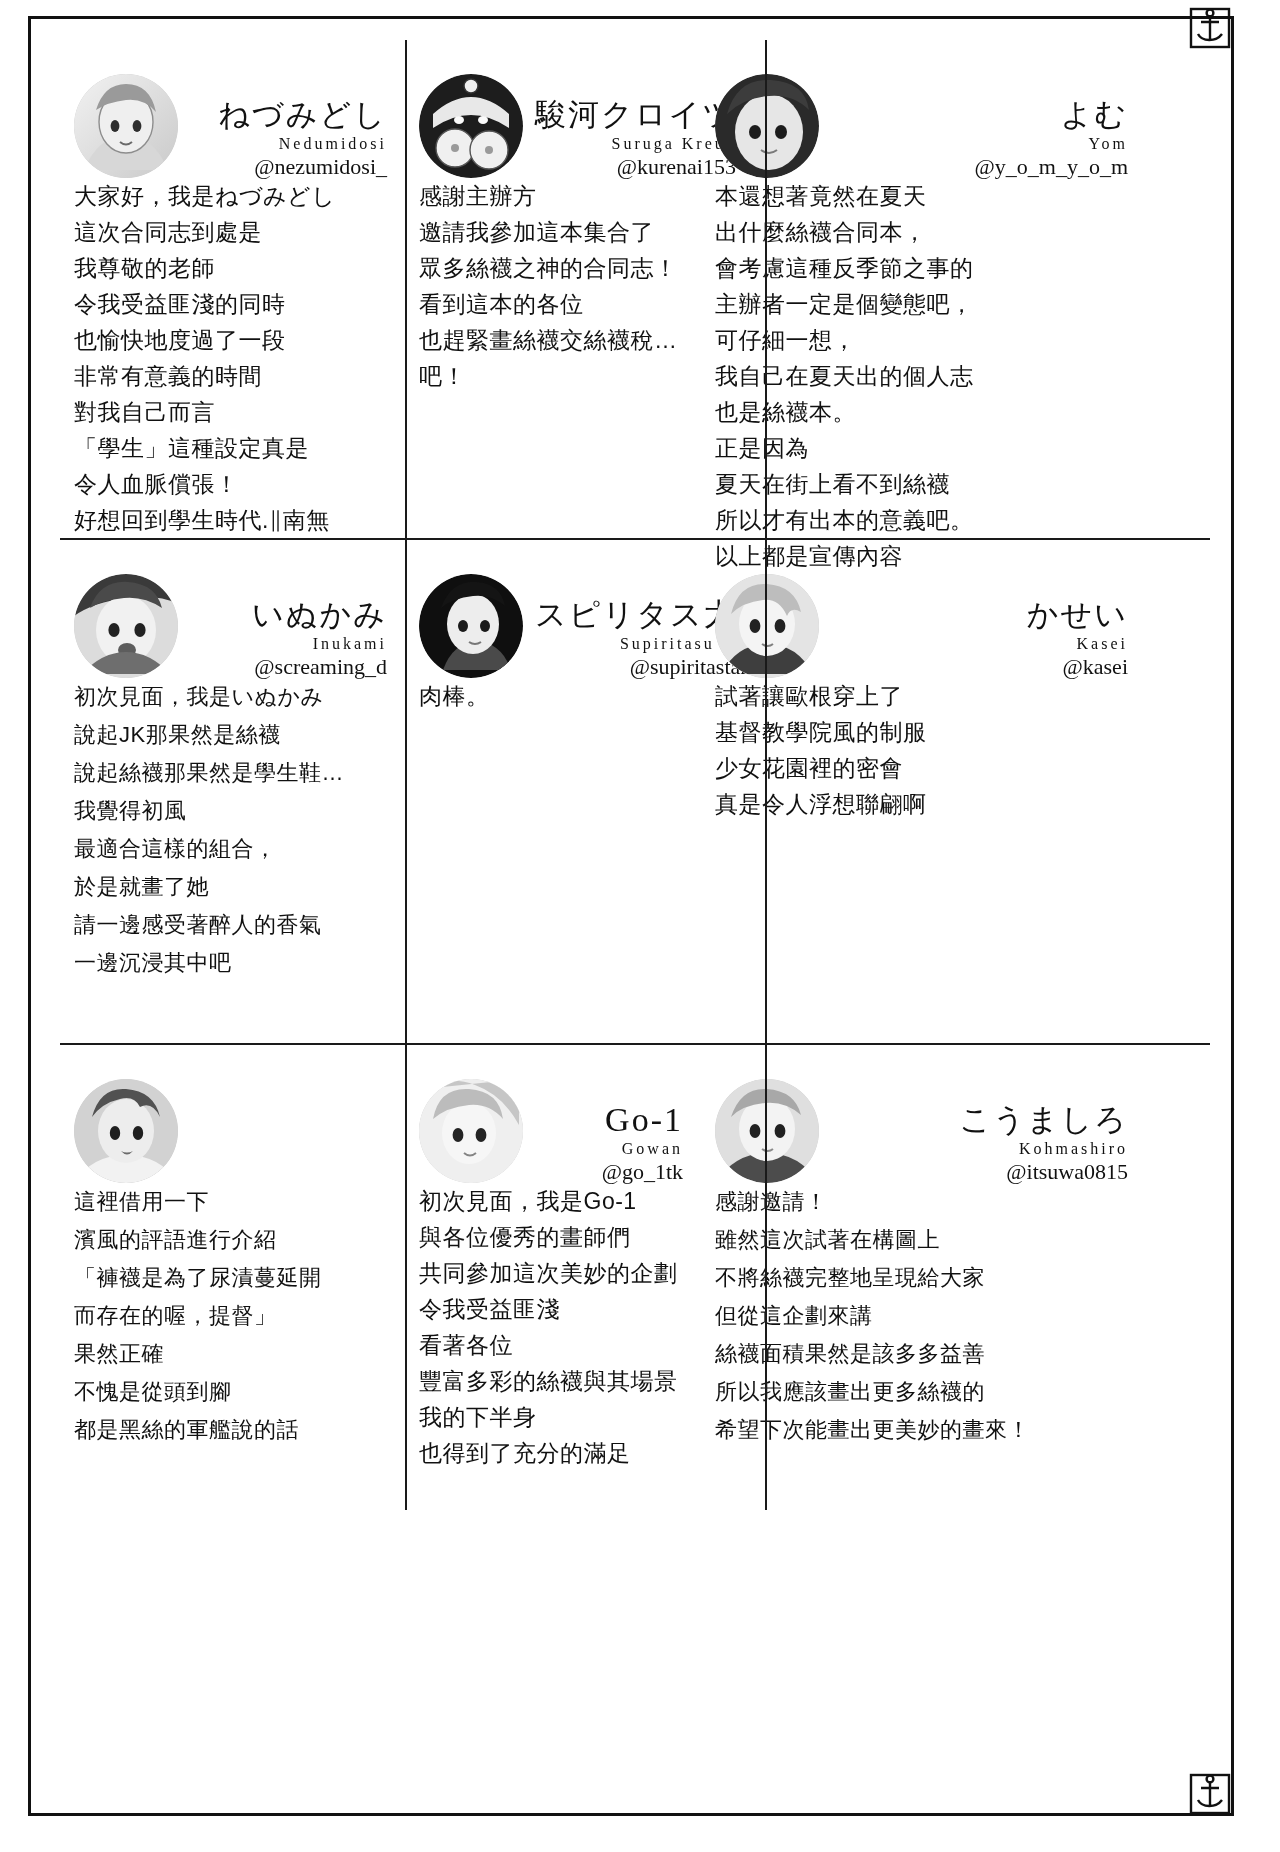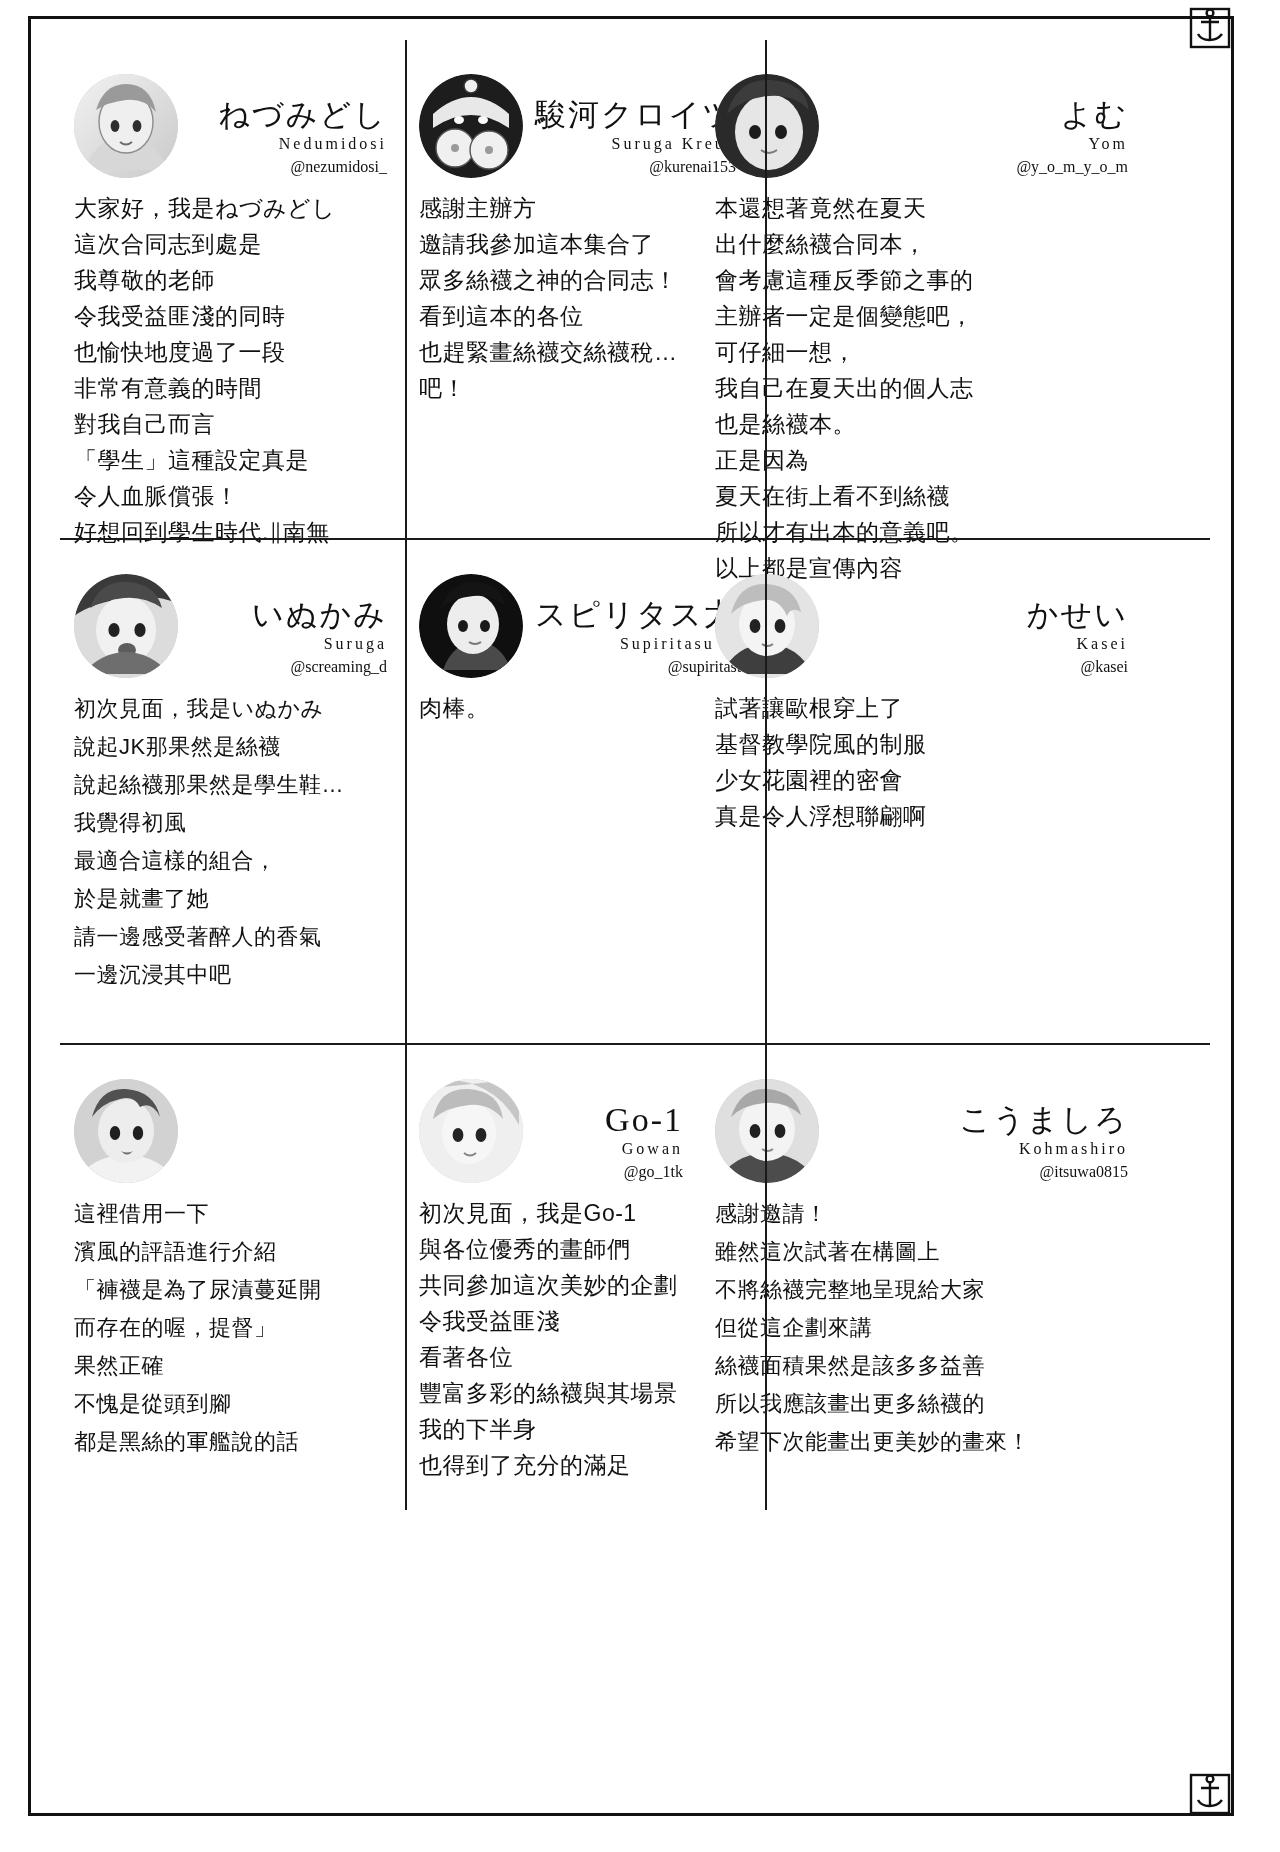--- a/index.html
+++ b/index.html
@@ -121,28 +121,27 @@
     letter-spacing: 2px;
     white-space: nowrap;
   }
   .name-rom {
     font-size: 16px;
     line-height: 22px;
     letter-spacing: 3px;
     font-family: "Liberation Serif", serif;
   }
   .name-handle {
-    font-size: 16px;
+    font-size: 22px;
     line-height: 23px;
     font-family: "Liberation Serif", serif;
   }
 
   
   .comment {
-    margin-top: 12px;
     font-size: 23px;
     line-height: 36px;
     letter-spacing: 0.5px;
     white-space: pre-line;
     font-family: "Liberation Sans", sans-serif;
   }
   .comment.small {
     font-size: 22px;
     line-height: 38px;
   }
@@ -315,21 +314,21 @@
                 <path d="M16 34 q10 -28 38 -26 q28 2 34 26 q-18 -12 -38 -10 q-22 2 -34 10z" fill="#4a4a4a"></path>
                 <ellipse cx="40" cy="56" rx="5.6" ry="7" fill="#222"></ellipse>
                 <ellipse cx="66" cy="56" rx="5.6" ry="7" fill="#222"></ellipse>
                 <ellipse cx="53" cy="76" rx="9" ry="7" fill="#5d5d5d"></ellipse>
                 <path d="M8 100 q20 -22 44 -22 q24 0 44 22z" fill="#6e6e6e"></path>
               </g>
             </svg>
           </div>
           <div class="names">
             <div class="name-jp">いぬかみ</div>
-            <div class="name-rom">Suruga</div>
+            <div class="name-rom">Inukami</div>
             <div class="name-handle">@screaming_d</div>
           </div>
         </div>
         <div class="comment small">初次見面，我是いぬかみ
 說起JK那果然是絲襪
 說起絲襪那果然是學生鞋…
 我覺得初風
 最適合這樣的組合，
 於是就畫了她
 請一邊感受著醉人的香氣

